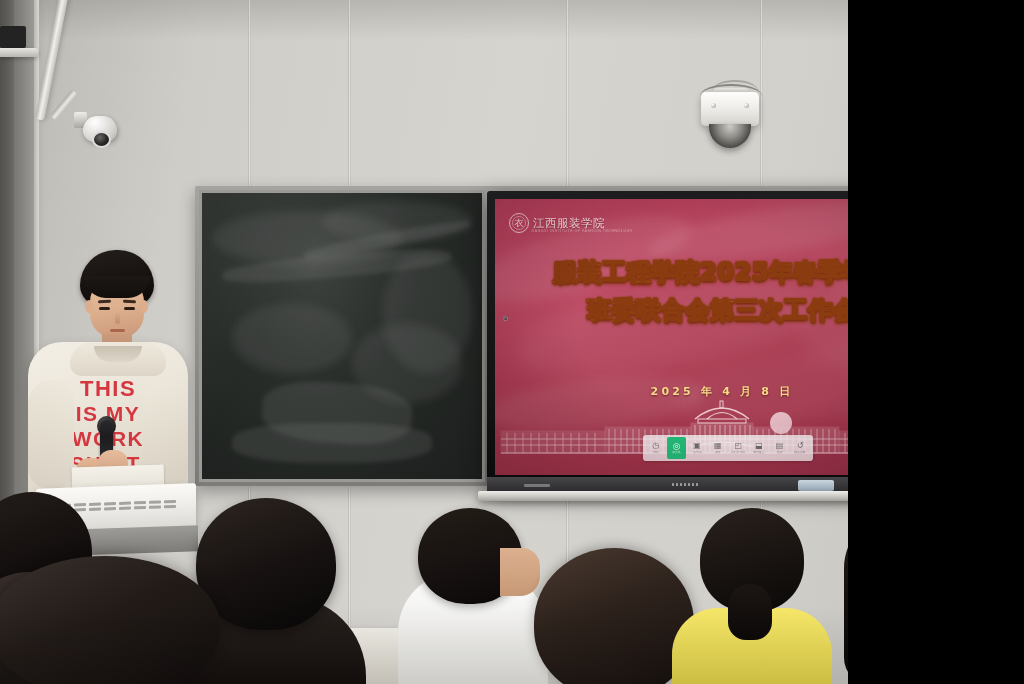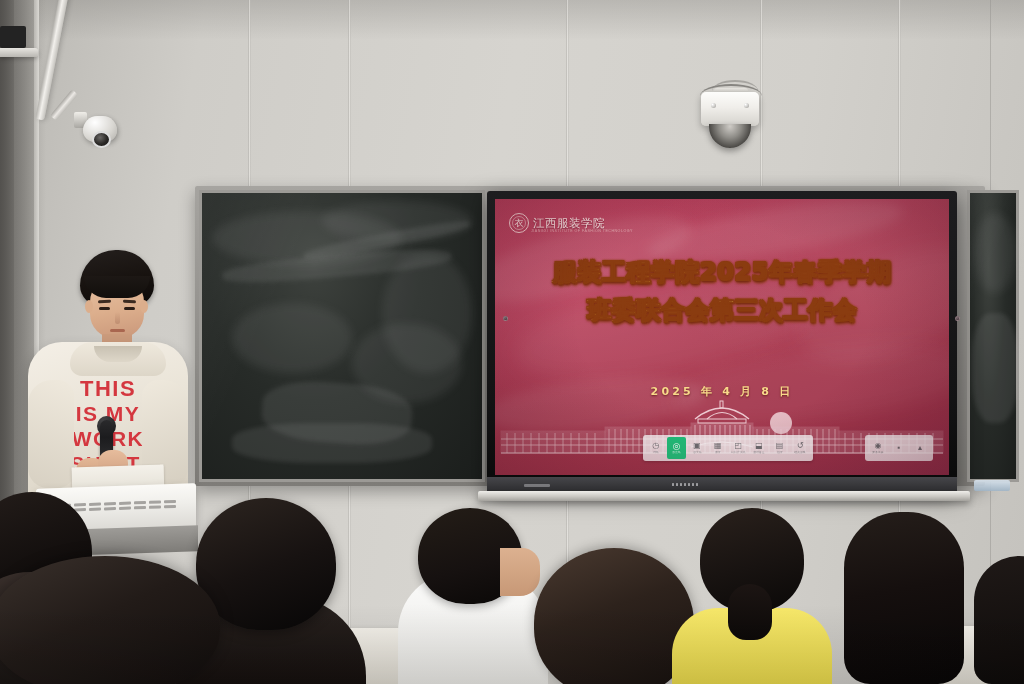--- a/index.html
+++ b/index.html
@@ -1,18 +1,18 @@
 <!DOCTYPE html>
 <html><head>
 <meta charset="utf-8">
 <style>
   html,body{margin:0;padding:0;background:#000;}
   body{font-family:"Liberation Sans","DejaVu Sans",sans-serif;}
 
-  #scene{position:relative;width:1024px;height:684px;overflow:hidden;
+  #scene{position:relative;width:848px;height:684px;overflow:hidden;
     background:#c9c7c2;}
 
   
   .wall{position:absolute;left:0;top:0;width:1024px;height:684px;
     background:linear-gradient(100deg,#b9b7b2 0%,#cfcdc8 18%,#d6d4cf 46%,#d2d0cb 72%,#c4c2bd 100%);}
   .wall-shadow-left{position:absolute;left:0;top:0;width:46px;height:684px;
     background:linear-gradient(90deg,rgba(90,88,84,.55),rgba(150,148,144,0));}
   .wall-shadow-top{position:absolute;left:0;top:0;width:1024px;height:40px;
     background:linear-gradient(180deg,rgba(120,118,114,.30),rgba(120,118,114,0));}
   .wall-seam{position:absolute;top:0;width:2px;height:684px;

